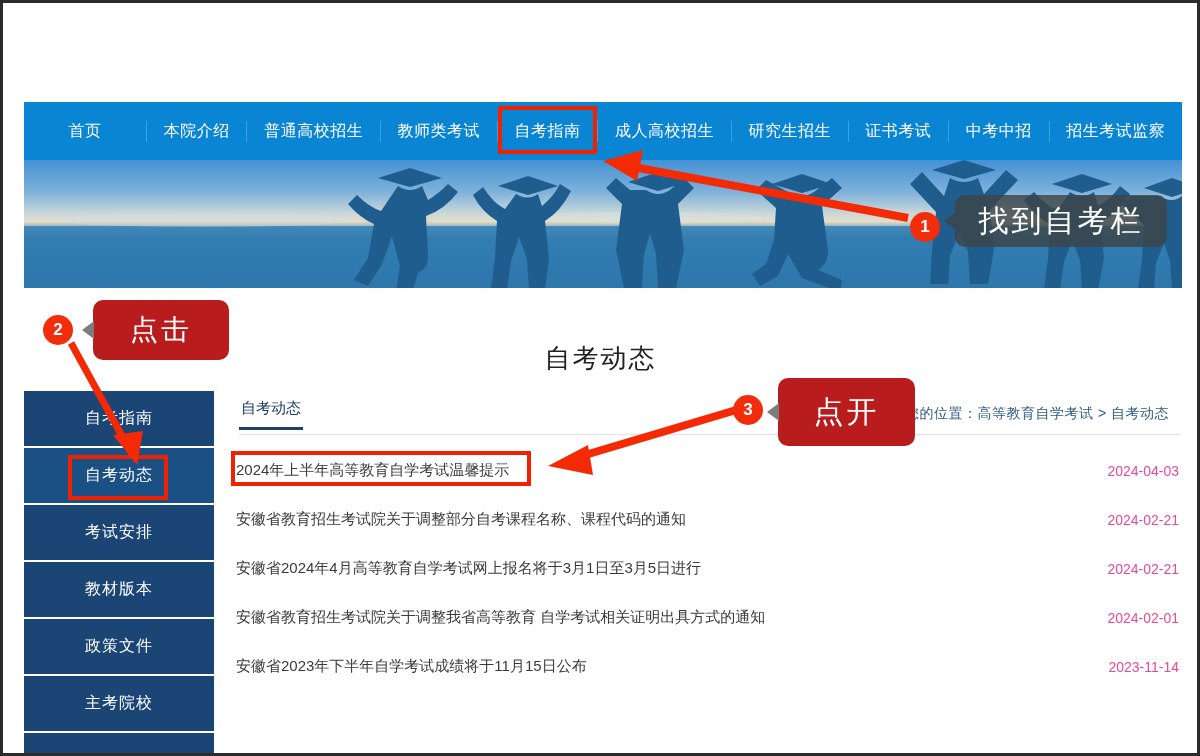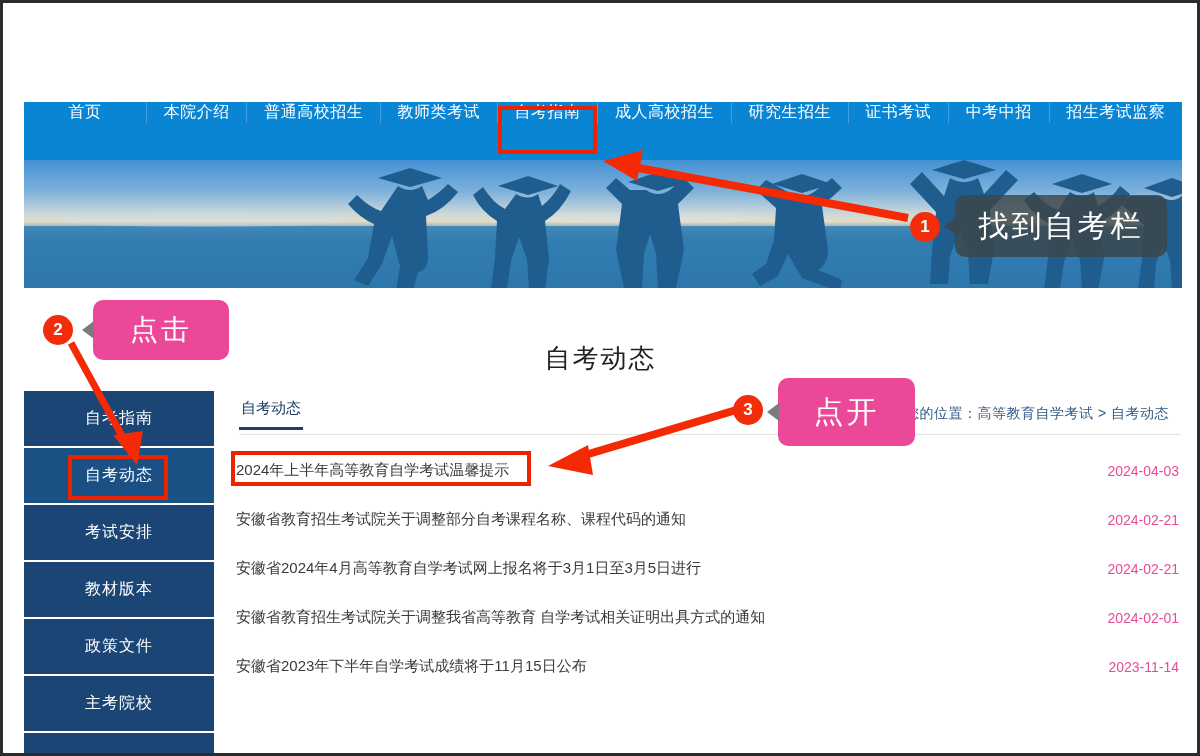--- a/index.html
+++ b/index.html
@@ -22,21 +22,21 @@
 
   
   .nav-wrap {
     position: absolute;
     left: 21px;
     top: 99px;
     width: 1158px;
     height: 58px;
     background: #0a85d4;
     display: flex;
-    align-items: flex-start;
+    align-items: center;
     box-sizing: border-box;
   }
   .nav-item {
     flex: 1 1 auto;
     display: flex;
     align-items: center;
     justify-content: center;
     color: #ffffff;
     font-size: 16px;
     letter-spacing: 0.5px;
@@ -181,21 +181,21 @@
     color: #ffffff;
     font-size: 17px;
     font-weight: bold;
     display: flex;
     align-items: center;
     justify-content: center;
     box-sizing: border-box;
   }
   .callout {
     position: absolute;
-    background: #ec4899;
+    background: #b91c1c;
     border-radius: 10px;
     color: #ffffff;
     display: flex;
     align-items: center;
     justify-content: center;
     letter-spacing: 3px;
     box-sizing: border-box;
   }
   .callout.dark { background: rgba(60,68,72,0.82); }
   .callout:after {
@@ -371,21 +371,21 @@
         <polygon points="134,462 110,432 140,428" fill="#f42a05"></polygon>
       </g>
 
       <g>
         <line x1="740" y1="405" x2="572" y2="455" stroke="#f42a05" stroke-width="8"></line>
         <polygon points="545,463 585,442 590,472" fill="#f42a05"></polygon>
       </g>
     </svg>
 
     <div class="badge" style="left:907px; top:209px;">1</div>
-    <div class="callout dark" style="left:952px; top:192px; width:212px; height:62px; font-size:30px;">找到自考栏</div>
+    <div class="callout dark" style="left:952px; top:192px; width:212px; height:52px; font-size:30px;">找到自考栏</div>
 
     <div class="badge" style="left:40px; top:312px;">2</div>
     <div class="callout" style="left:90px; top:297px; width:136px; height:60px; font-size:28px;">点击</div>
 
     <div class="badge" style="left:730px; top:392px;">3</div>
     <div class="callout" style="left:775px; top:375px; width:137px; height:68px; font-size:30px;">点开</div>
 
   </div>
 
 </div>

